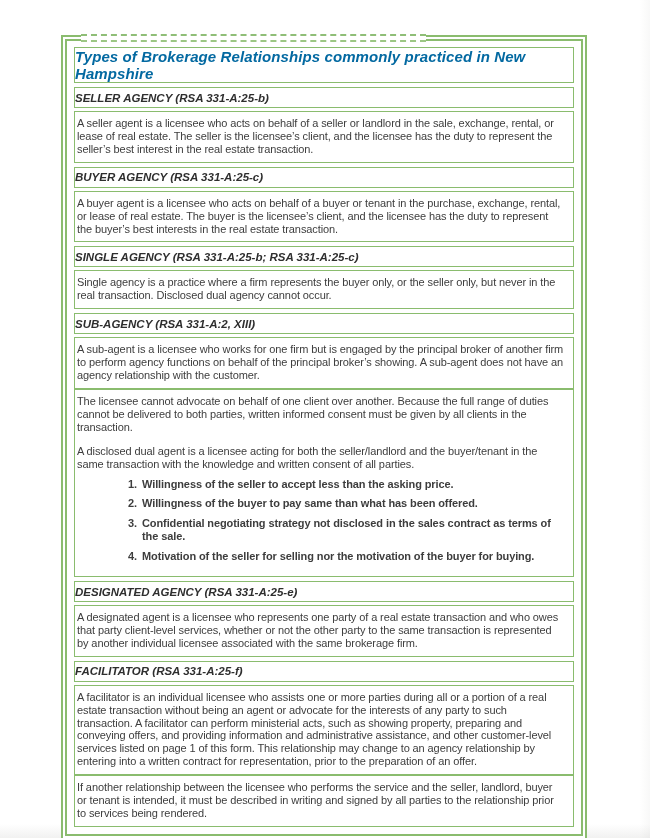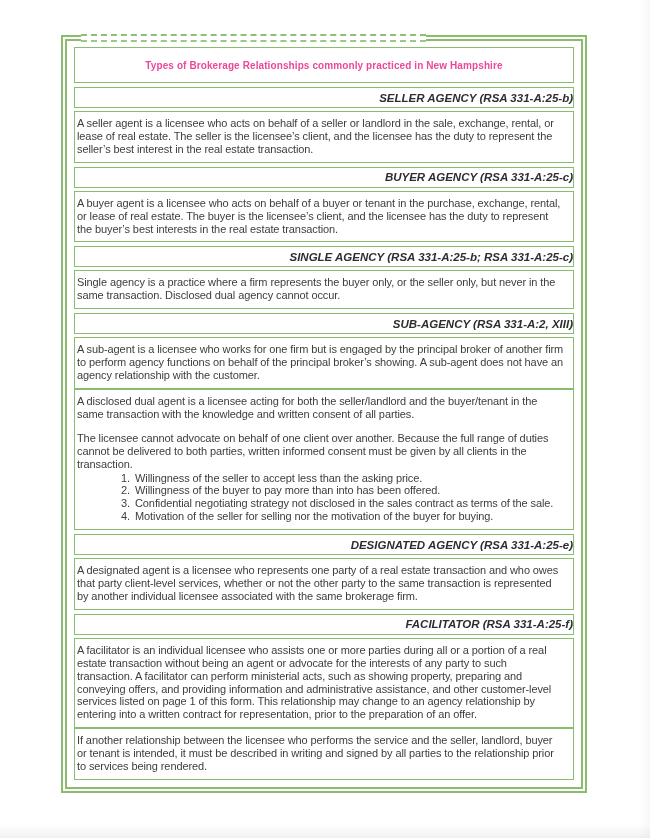--- a/index.html
+++ b/index.html
@@ -52,32 +52,33 @@
 
   .title-box {
     border: 1.5px solid #8abc6e;
     height: 34px;
     display: flex;
     align-items: center;
     justify-content: center;
     margin-bottom: 4px;
   }
   .doc-title {
-    font-size: 10px;
+    font-size: 15px;
     font-weight: bold;
-    color: #ec4899;
+    font-style: italic;
+    color: #0369a1;
     letter-spacing: 0.1px;
   }
 
   .section-heading {
     border: 1.5px solid #8abc6e;
     height: 19px;
     display: flex;
     align-items: center;
-    justify-content: flex-end;
+    justify-content: flex-start;
     margin: 4px 0 3px 0;
   }
   .section-heading-text {
     font-size: 11.5px;
     font-weight: bold;
     font-style: italic;
     color: #2e2e2e;
   }
   .section-body {
     border: 1.5px solid #8abc6e;
@@ -91,22 +92,23 @@
     margin: 0 0 0 0;
   }
   .para + .para {
     margin-top: 11px;
   }
   ol.numlist {
     margin: 1px 0 0 0;
     padding: 0 0 0 56px;
   }
   ol.numlist li {
-    margin: 0;
+    margin: 7px;
     padding-left: 2px;
+    font-weight: bold;
   }
 </style>
 </head>
 <body>
 
 <div class="scan-vignette"></div>
 
 <div class="doc-frame">
   <div class="dash-artifact"></div>
   <div class="doc-frame-inner">
@@ -132,40 +134,40 @@
     <div class="section-body">
             <p class="para">A buyer agent is a licensee who acts on behalf of a buyer or tenant in the purchase, exchange, rental, or lease of real estate. The buyer is the licensee’s client, and the licensee has the duty to represent the buyer’s best interests in the real estate transaction.</p>
           </div>
   </div>
 
   <div>
     <div class="section-heading">
       <span class="section-heading-text">SINGLE AGENCY (RSA 331-A:25-b; RSA 331-A:25-c)</span>
     </div>
     <div class="section-body">
-            <p class="para">Single agency is a practice where a firm represents the buyer only, or the seller only, but never in the same transaction. Disclosed dual agency cannot occur.</p>
+            <p class="para">Single agency is a practice where a firm represents the buyer only, or the seller only, but never in the real transaction. Disclosed dual agency cannot occur.</p>
           </div>
   </div>
 
   <div>
     <div class="section-heading">
       <span class="section-heading-text">SUB-AGENCY (RSA 331-A:2, XIII)</span>
     </div>
     <div class="section-body">
             <p class="para">A sub-agent is a licensee who works for one firm but is engaged by the principal broker of another firm to perform agency functions on behalf of the principal broker’s showing. A sub-agent does not have an agency relationship with the customer.</p>
           </div>
   </div>
 
   <div>
     <div class="section-body">
+            <p class="para">The licensee cannot advocate on behalf of one client over another. Because the full range of duties cannot be delivered to both parties, written informed consent must be given by all clients in the transaction.</p>
             <p class="para">A disclosed dual agent is a licensee acting for both the seller/landlord and the buyer/tenant in the same transaction with the knowledge and written consent of all parties.</p>
-            <p class="para">The licensee cannot advocate on behalf of one client over another. Because the full range of duties cannot be delivered to both parties, written informed consent must be given by all clients in the transaction.</p>
             <ol class="numlist">
               <li>Willingness of the seller to accept less than the asking price.</li>
-              <li>Willingness of the buyer to pay more than into has been offered.</li>
+              <li>Willingness of the buyer to pay same than what has been offered.</li>
               <li>Confidential negotiating strategy not disclosed in the sales contract as terms of the sale.</li>
               <li>Motivation of the seller for selling nor the motivation of the buyer for buying.</li>
             </ol>
           </div>
   </div>
 
   <div>
     <div class="section-heading">
       <span class="section-heading-text">DESIGNATED AGENCY (RSA 331-A:25-e)</span>
     </div>

